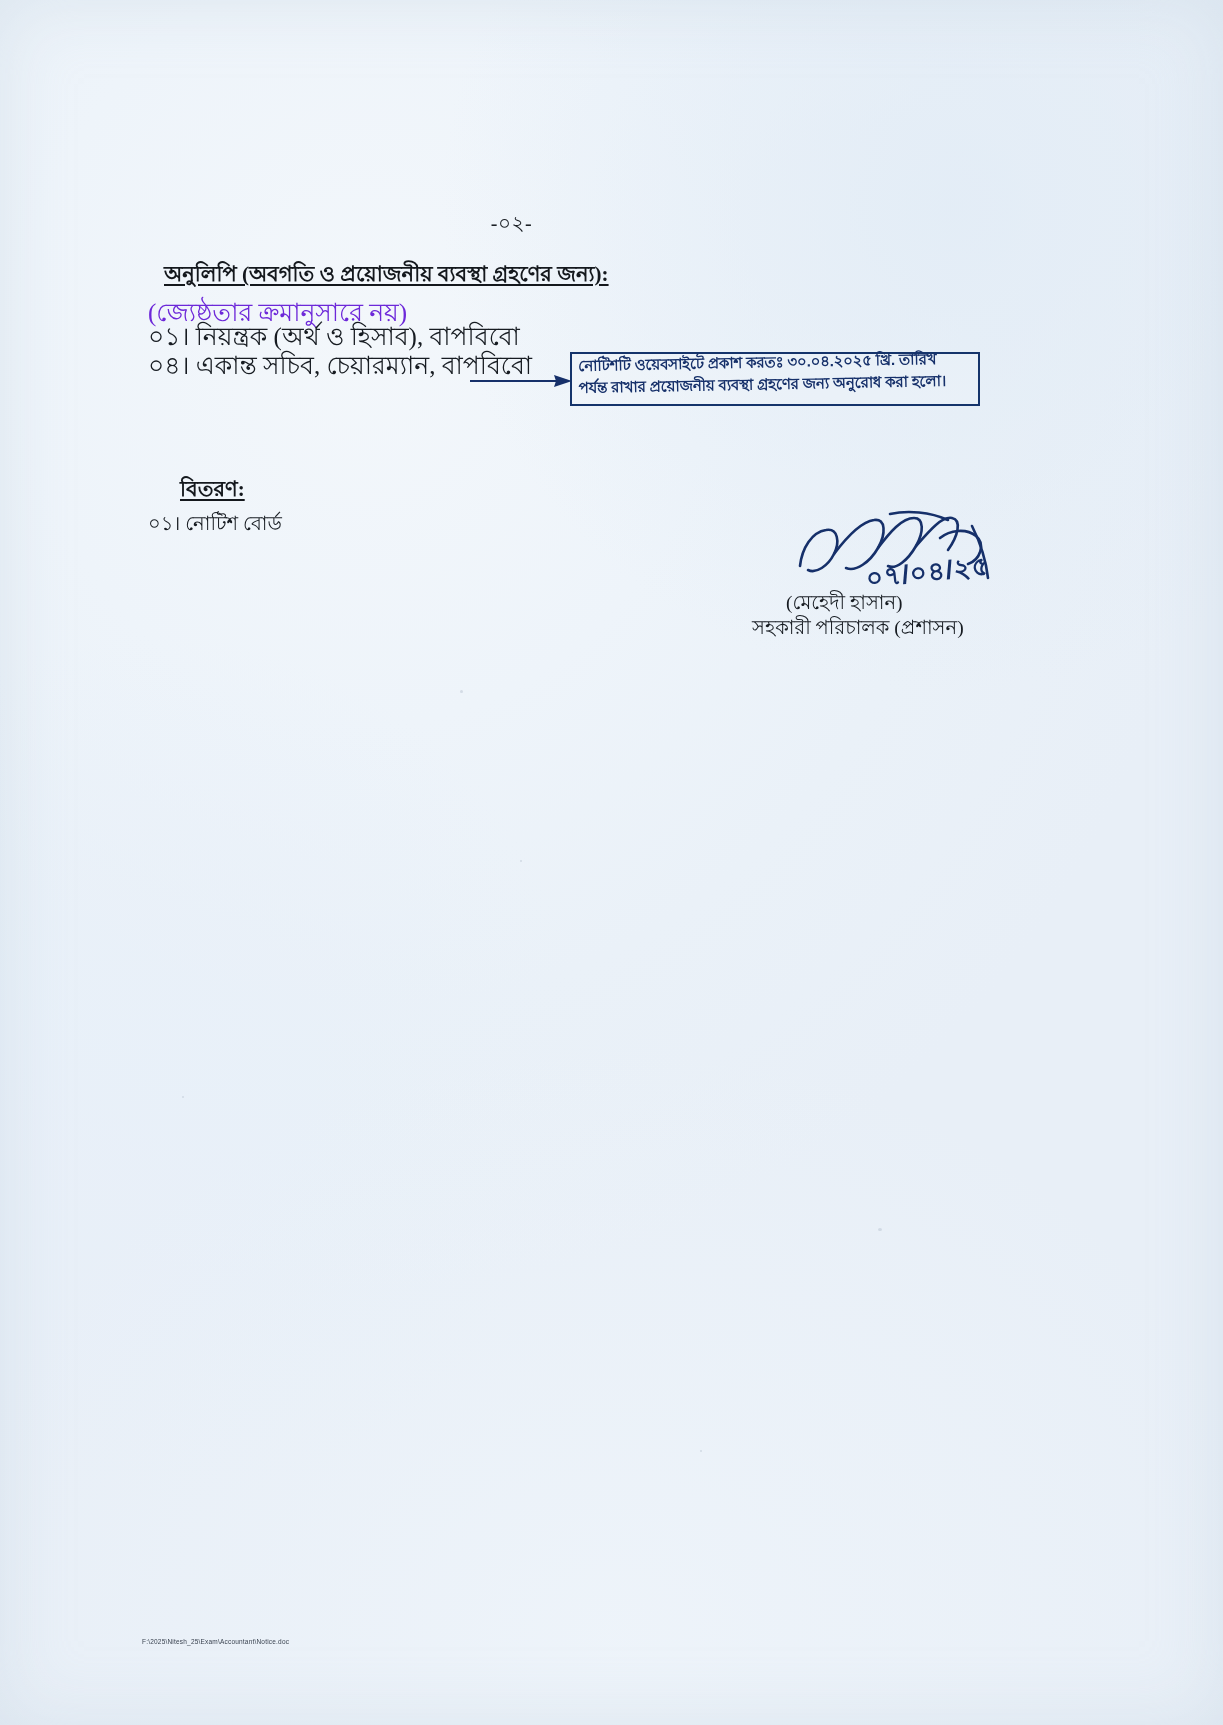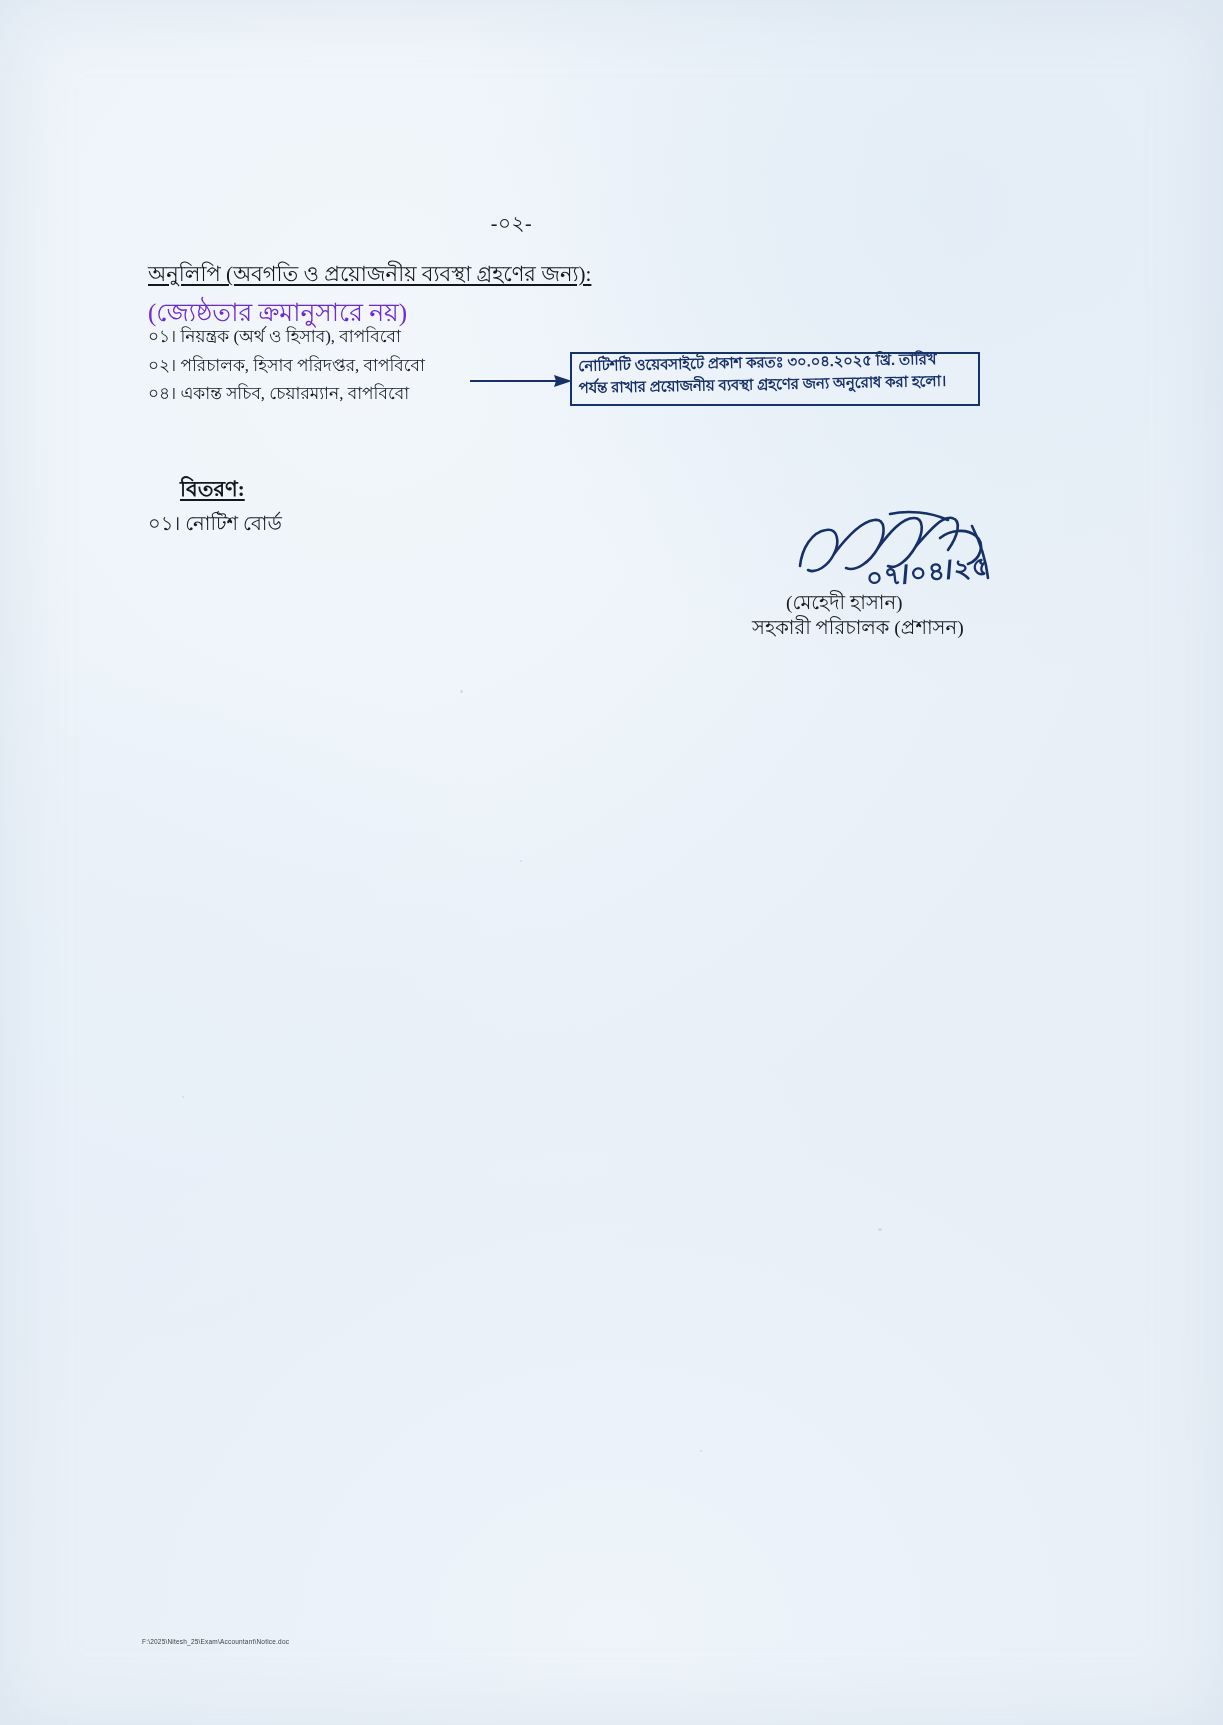--- a/index.html
+++ b/index.html
@@ -54,44 +54,44 @@
     width: 1023px;
     text-align: center;
     font-size: 20px;
     letter-spacing: 0.5px;
     color: #1b2026;
   }
 
   .cc-heading {
     position: absolute;
     top: 258px;
-    left: 148px;
+    left: 164px;
     font-size: 21px;
-    font-weight: normal;
+    font-weight: bold;
     text-decoration: underline;
     text-underline-offset: 3px;
     color: #14181d;
   }
 
   .cc-subnote {
     position: absolute;
     top: 293px;
     left: 148px;
     font-size: 25px;
     color: #6d28d9;
   }
 
   .cc-list {
     position: absolute;
     top: 323px;
     left: 148px;
     width: 560px;
   }
   .cc-list .row {
-    font-size: 17px;
+    font-size: 25px;
     line-height: 28.5px;
     color: #161b21;
     white-space: nowrap;
   }
 
   .dist-heading {
     position: absolute;
     top: 473px;
     left: 148px;
     font-size: 21px;
@@ -207,21 +207,20 @@
 
 <div class="content">
 
   <div class="page-number">-০২-</div>
 
   <div class="cc-heading">অনুলিপি (অবগতি ও প্রয়োজনীয় ব্যবস্থা গ্রহণের জন্য):</div>
   <div class="cc-subnote">(জ্যেষ্ঠতার ক্রমানুসারে নয়)</div>
 
   <div class="cc-list">
     <div class="row">০১। নিয়ন্ত্রক (অর্থ ও হিসাব), বাপবিবো</div>
-    <div class="row">০২। পরিচালক, হিসাব পরিদপ্তর, বাপবিবো</div>
     <div class="row">০৪। একান্ত সচিব, চেয়ারম্যান, বাপবিবো</div>
   </div>
 
   <div class="dist-heading">বিতরণ:</div>
   <div class="dist-list">
     <div class="row">০১। নোটিশ বোর্ড</div>
   </div>
 
   <svg class="annot-arrow" viewBox="0 0 104 18">
     <line x1="2" y1="9" x2="90" y2="9" stroke="#16306a" stroke-width="2.2"></line>

